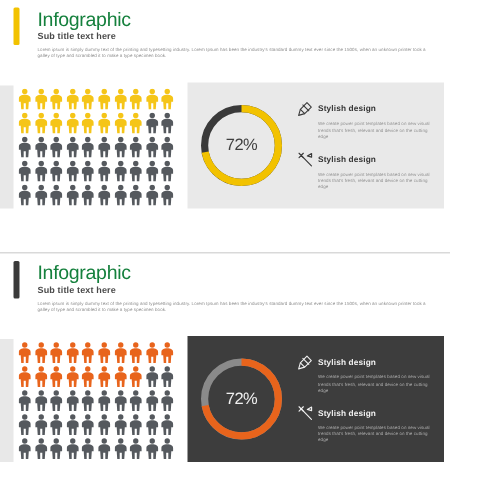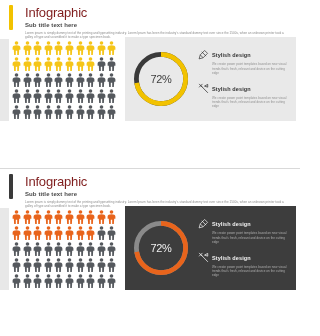--- a/index.html
+++ b/index.html
@@ -15,38 +15,38 @@
   
   .header{position:relative;padding:6px 8px 0 8px;}
   .accent-bar{
     position:absolute;left:9px;top:5px;
     width:4px;height:25px;border-radius:1px;
   }
   .title{
     margin:0 0 0 17px;
     font-size:13px;line-height:14px;
     font-weight:400;letter-spacing:-.2px;
-    color:#7f1d1d;
+    color:#15803d;
   }
   .subtitle{
     margin:2px 0 0 17px;
     font-size:6px;line-height:7px;font-weight:700;
     color:#4a4a4a;letter-spacing:.1px;
   }
   .bodytext{
     margin:2px 0 0 17px;
     width:262px;
     font-size:3px;line-height:4.4px;
     color:#8a8a8a;
     letter-spacing:.05px;
   }
 
   
   .content{
-    position:absolute;left:0;right:0;top:35px;height:92px;
+    position:absolute;left:0;right:0;top:53px;height:92px;
     display:flex;align-items:stretch;
   }
   .people-wrap{
     position:relative;
     width:125px;display:flex;align-items:center;
     padding-left:4px;box-sizing:border-box;
   }
   .edge-strip{
     position:absolute;left:0;top:4px;bottom:6px;width:9px;
     background:#e8e8e8;

